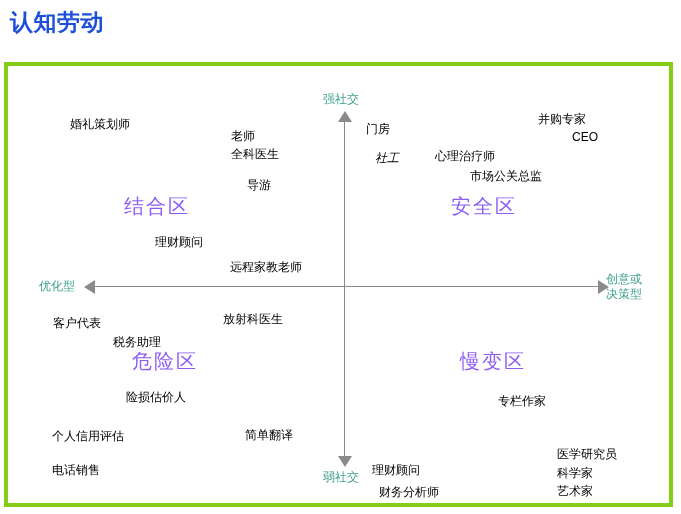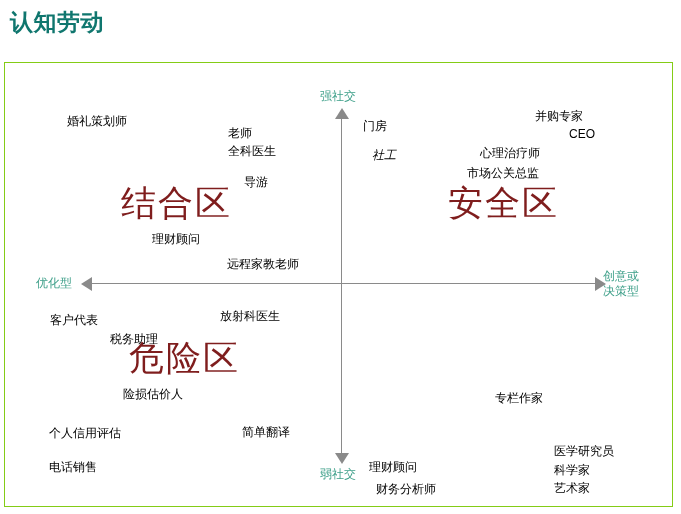--- a/index.html
+++ b/index.html
@@ -14,34 +14,34 @@
     font-family: "Liberation Sans", "DejaVu Sans", sans-serif;
     overflow: hidden;
   }
 
   #page-title {
     position: absolute;
     left: 10px;
     top: 7px;
     font-size: 23px;
     font-weight: bold;
-    color: #0f766e;
+    color: #1d4ed8;
     letter-spacing: 0.5px;
     line-height: 30px;
     white-space: nowrap;
   }
 
   #chart-panel {
     position: absolute;
     left: 4px;
     top: 62px;
     width: 669px;
     height: 445px;
     background: #ffffff;
-    border: 1px solid #84cc16;
+    border: 4px solid #84cc16;
     box-sizing: border-box;
   }
 
   
   .axis-v-line {
     position: absolute;
     left: 336px;
     top: 52px;
     width: 1px;
     height: 340px;
@@ -98,22 +98,22 @@
     white-space: nowrap;
   }
   .axis-label.top    { left: 315px; top: 26px; }
   .axis-label.bottom { left: 315px; top: 404px; }
   .axis-label.left   { left: 31px;  top: 213px; }
   .axis-label.right  { left: 598px; top: 206px; }
 
   
   .quadrant-watermark {
     position: absolute;
-    font-size: 35px;
-    color: #7f1d1d;
+    font-size: 20px;
+    color: #8b5cf6;
     letter-spacing: 2px;
     line-height: 36px;
     white-space: nowrap;
     font-weight: normal;
   }
   .quadrant-watermark.q-tl { left: 116px; top: 122px; }
   .quadrant-watermark.q-tr { left: 443px; top: 122px; }
   .quadrant-watermark.q-bl { left: 124px; top: 277px; }
   .quadrant-watermark.q-br { left: 452px; top: 277px; }
 
@@ -144,33 +144,34 @@
   <div class="axis-label bottom">弱社交</div>
   <div class="axis-label left">优化型</div>
   <div class="axis-label right">
     <span>创意或</span><br>
     <span>决策型</span>
   </div>
 
   <div class="quadrant-watermark q-tl">结合区</div>
   <div class="quadrant-watermark q-tr">安全区</div>
   <div class="quadrant-watermark q-bl">危险区</div>
+  <div class="quadrant-watermark q-br">慢变区</div>
 
   <div id="points-layer">
       <div class="job-label" style="left: 62px; top: 50px;">婚礼策划师</div>
       <div class="job-label" style="left: 223px; top: 62px;">老师</div>
       <div class="job-label" style="left: 223px; top: 80px;">全科医生</div>
       <div class="job-label" style="left: 239px; top: 111px;">导游</div>
       <div class="job-label" style="left: 147px; top: 168px;">理财顾问</div>
       <div class="job-label" style="left: 222px; top: 193px;">远程家教老师</div>
       <div class="job-label" style="left: 358px; top: 55px;">门房</div>
       <div class="job-label" style="left: 530px; top: 45px;">并购专家</div>
       <div class="job-label" style="left: 564px; top: 63px;">CEO</div>
       <div class="job-label" style="left: 367px; top: 84px; font-style: italic;">社工</div>
-      <div class="job-label" style="left: 475px; top: 82px;">心理治疗师</div>
+      <div class="job-label" style="left: 427px; top: 82px;">心理治疗师</div>
       <div class="job-label" style="left: 462px; top: 102px;">市场公关总监</div>
       <div class="job-label" style="left: 45px; top: 249px;">客户代表</div>
       <div class="job-label" style="left: 105px; top: 268px;">税务助理</div>
       <div class="job-label" style="left: 215px; top: 245px;">放射科医生</div>
       <div class="job-label" style="left: 118px; top: 323px;">险损估价人</div>
       <div class="job-label" style="left: 44px; top: 362px;">个人信用评估</div>
       <div class="job-label" style="left: 237px; top: 361px;">简单翻译</div>
       <div class="job-label" style="left: 44px; top: 396px;">电话销售</div>
       <div class="job-label" style="left: 490px; top: 327px;">专栏作家</div>
       <div class="job-label" style="left: 364px; top: 396px;">理财顾问</div>

